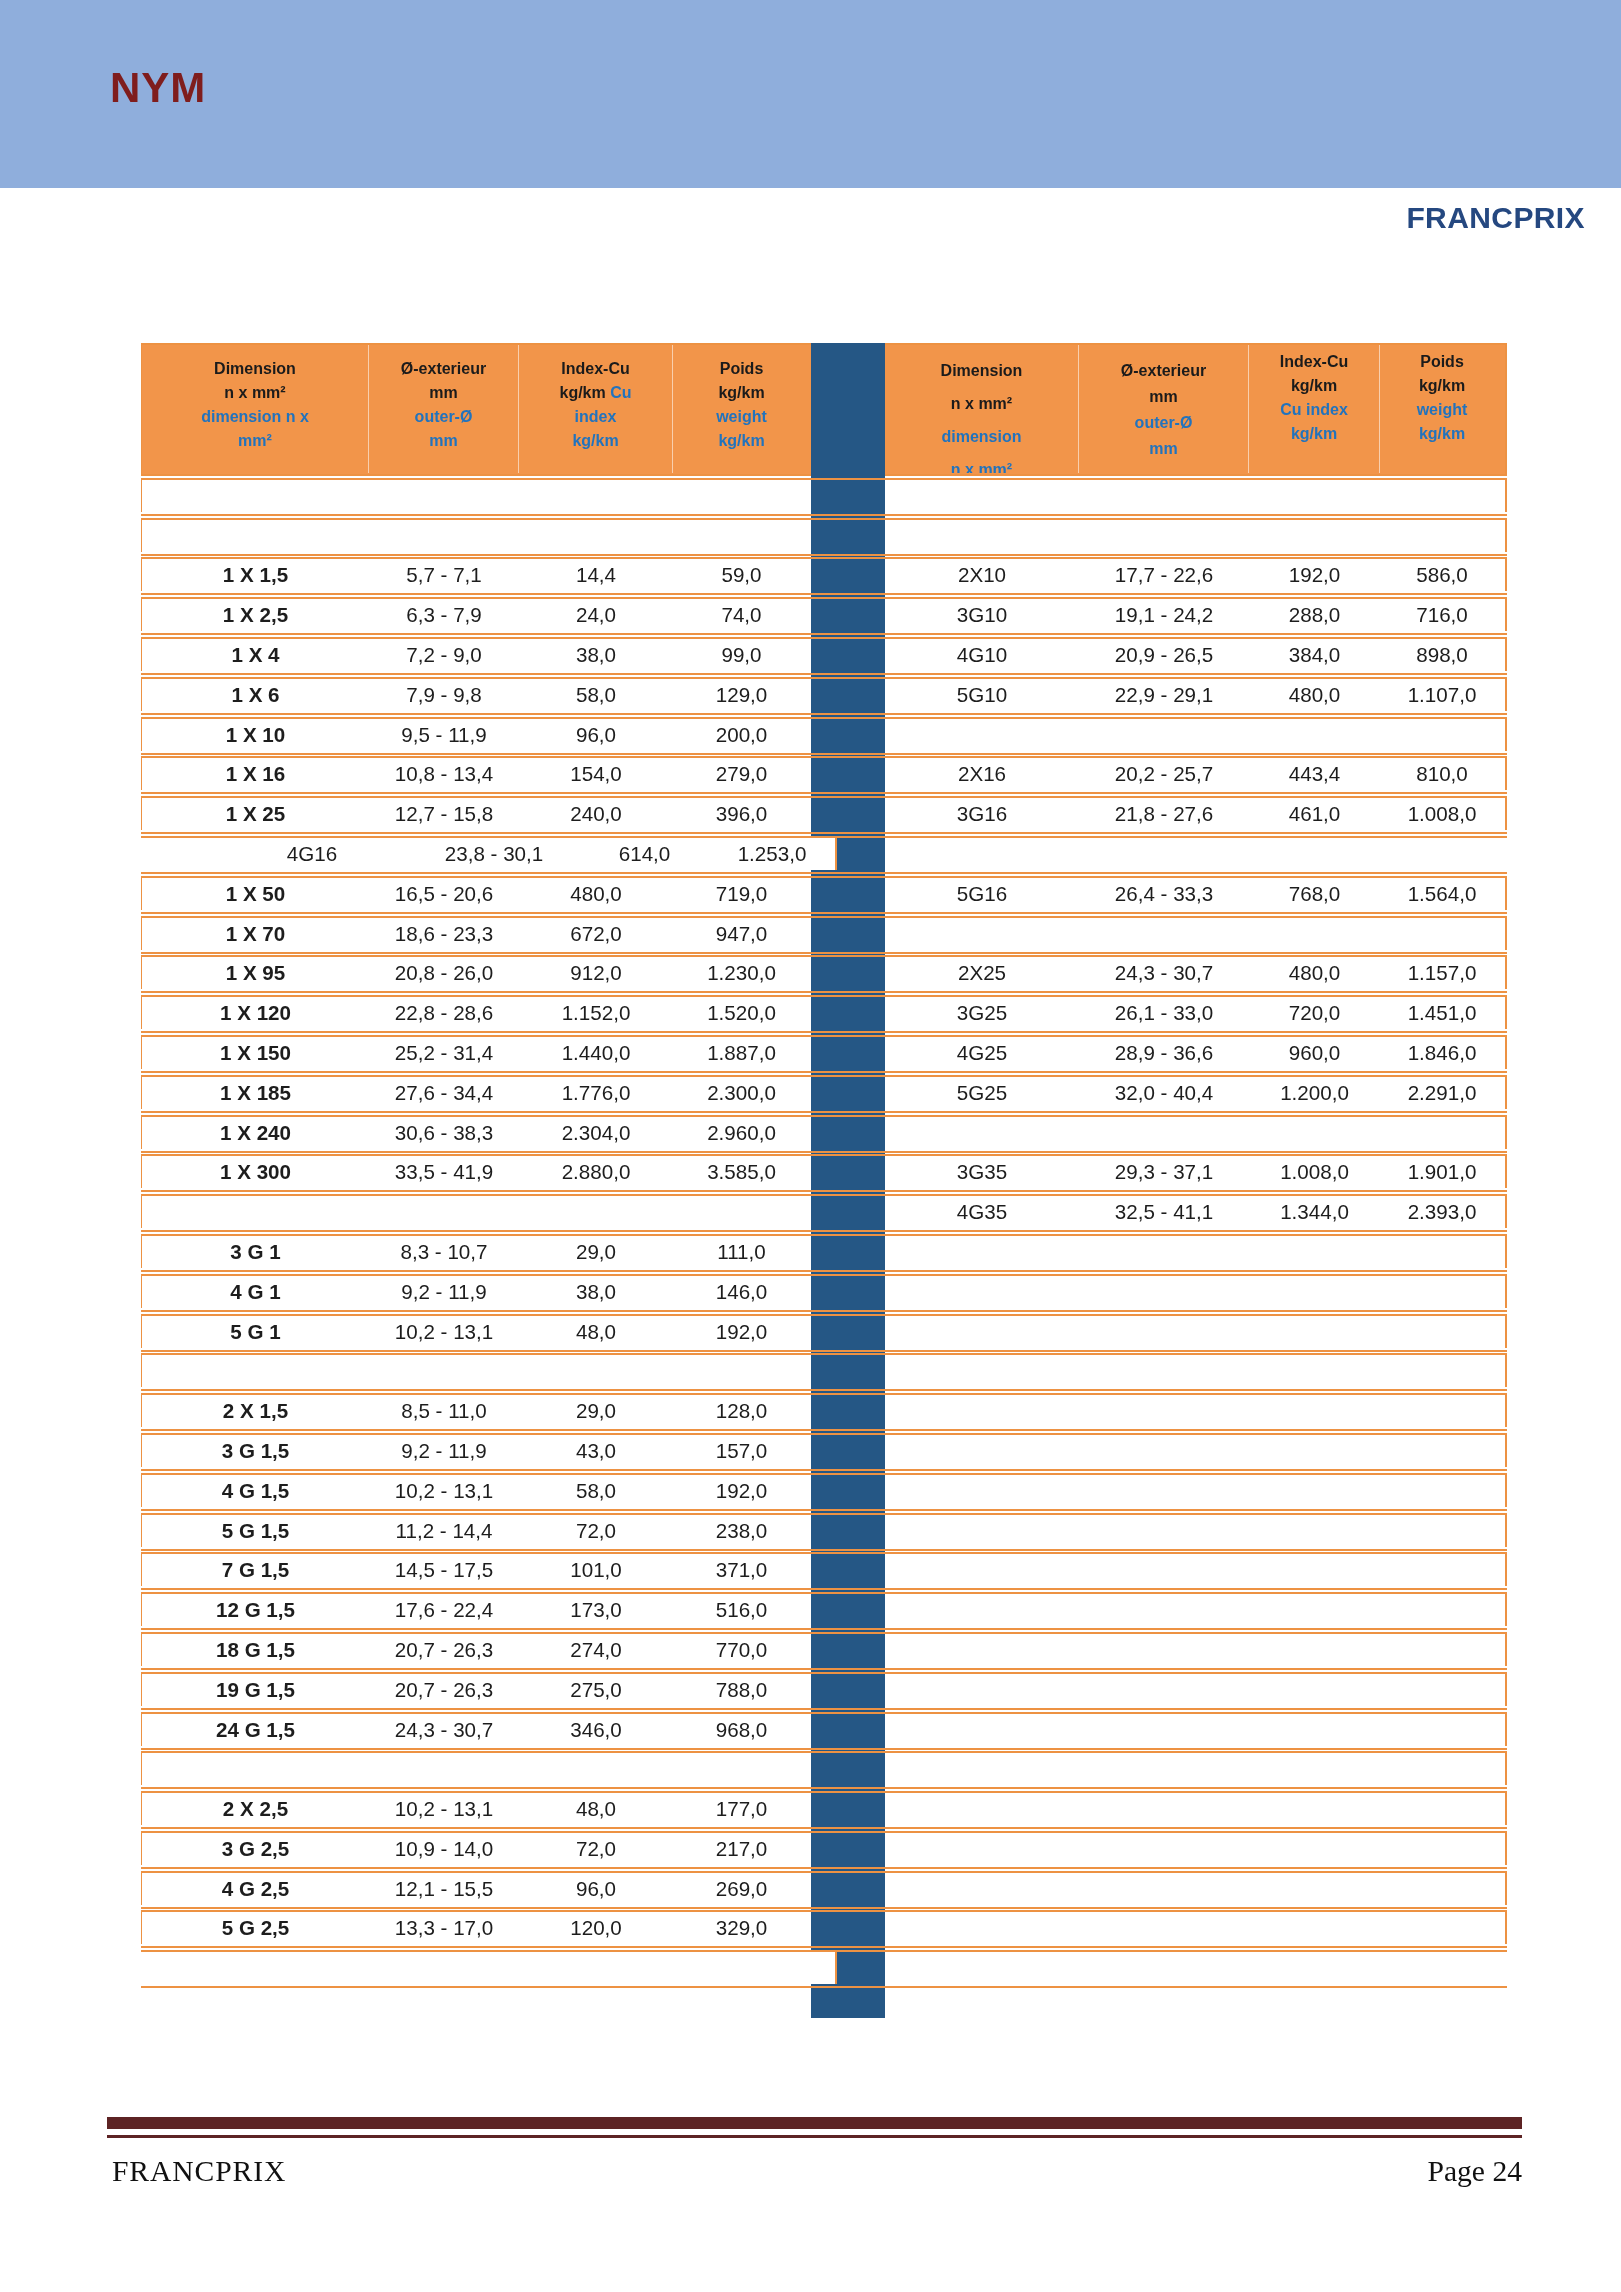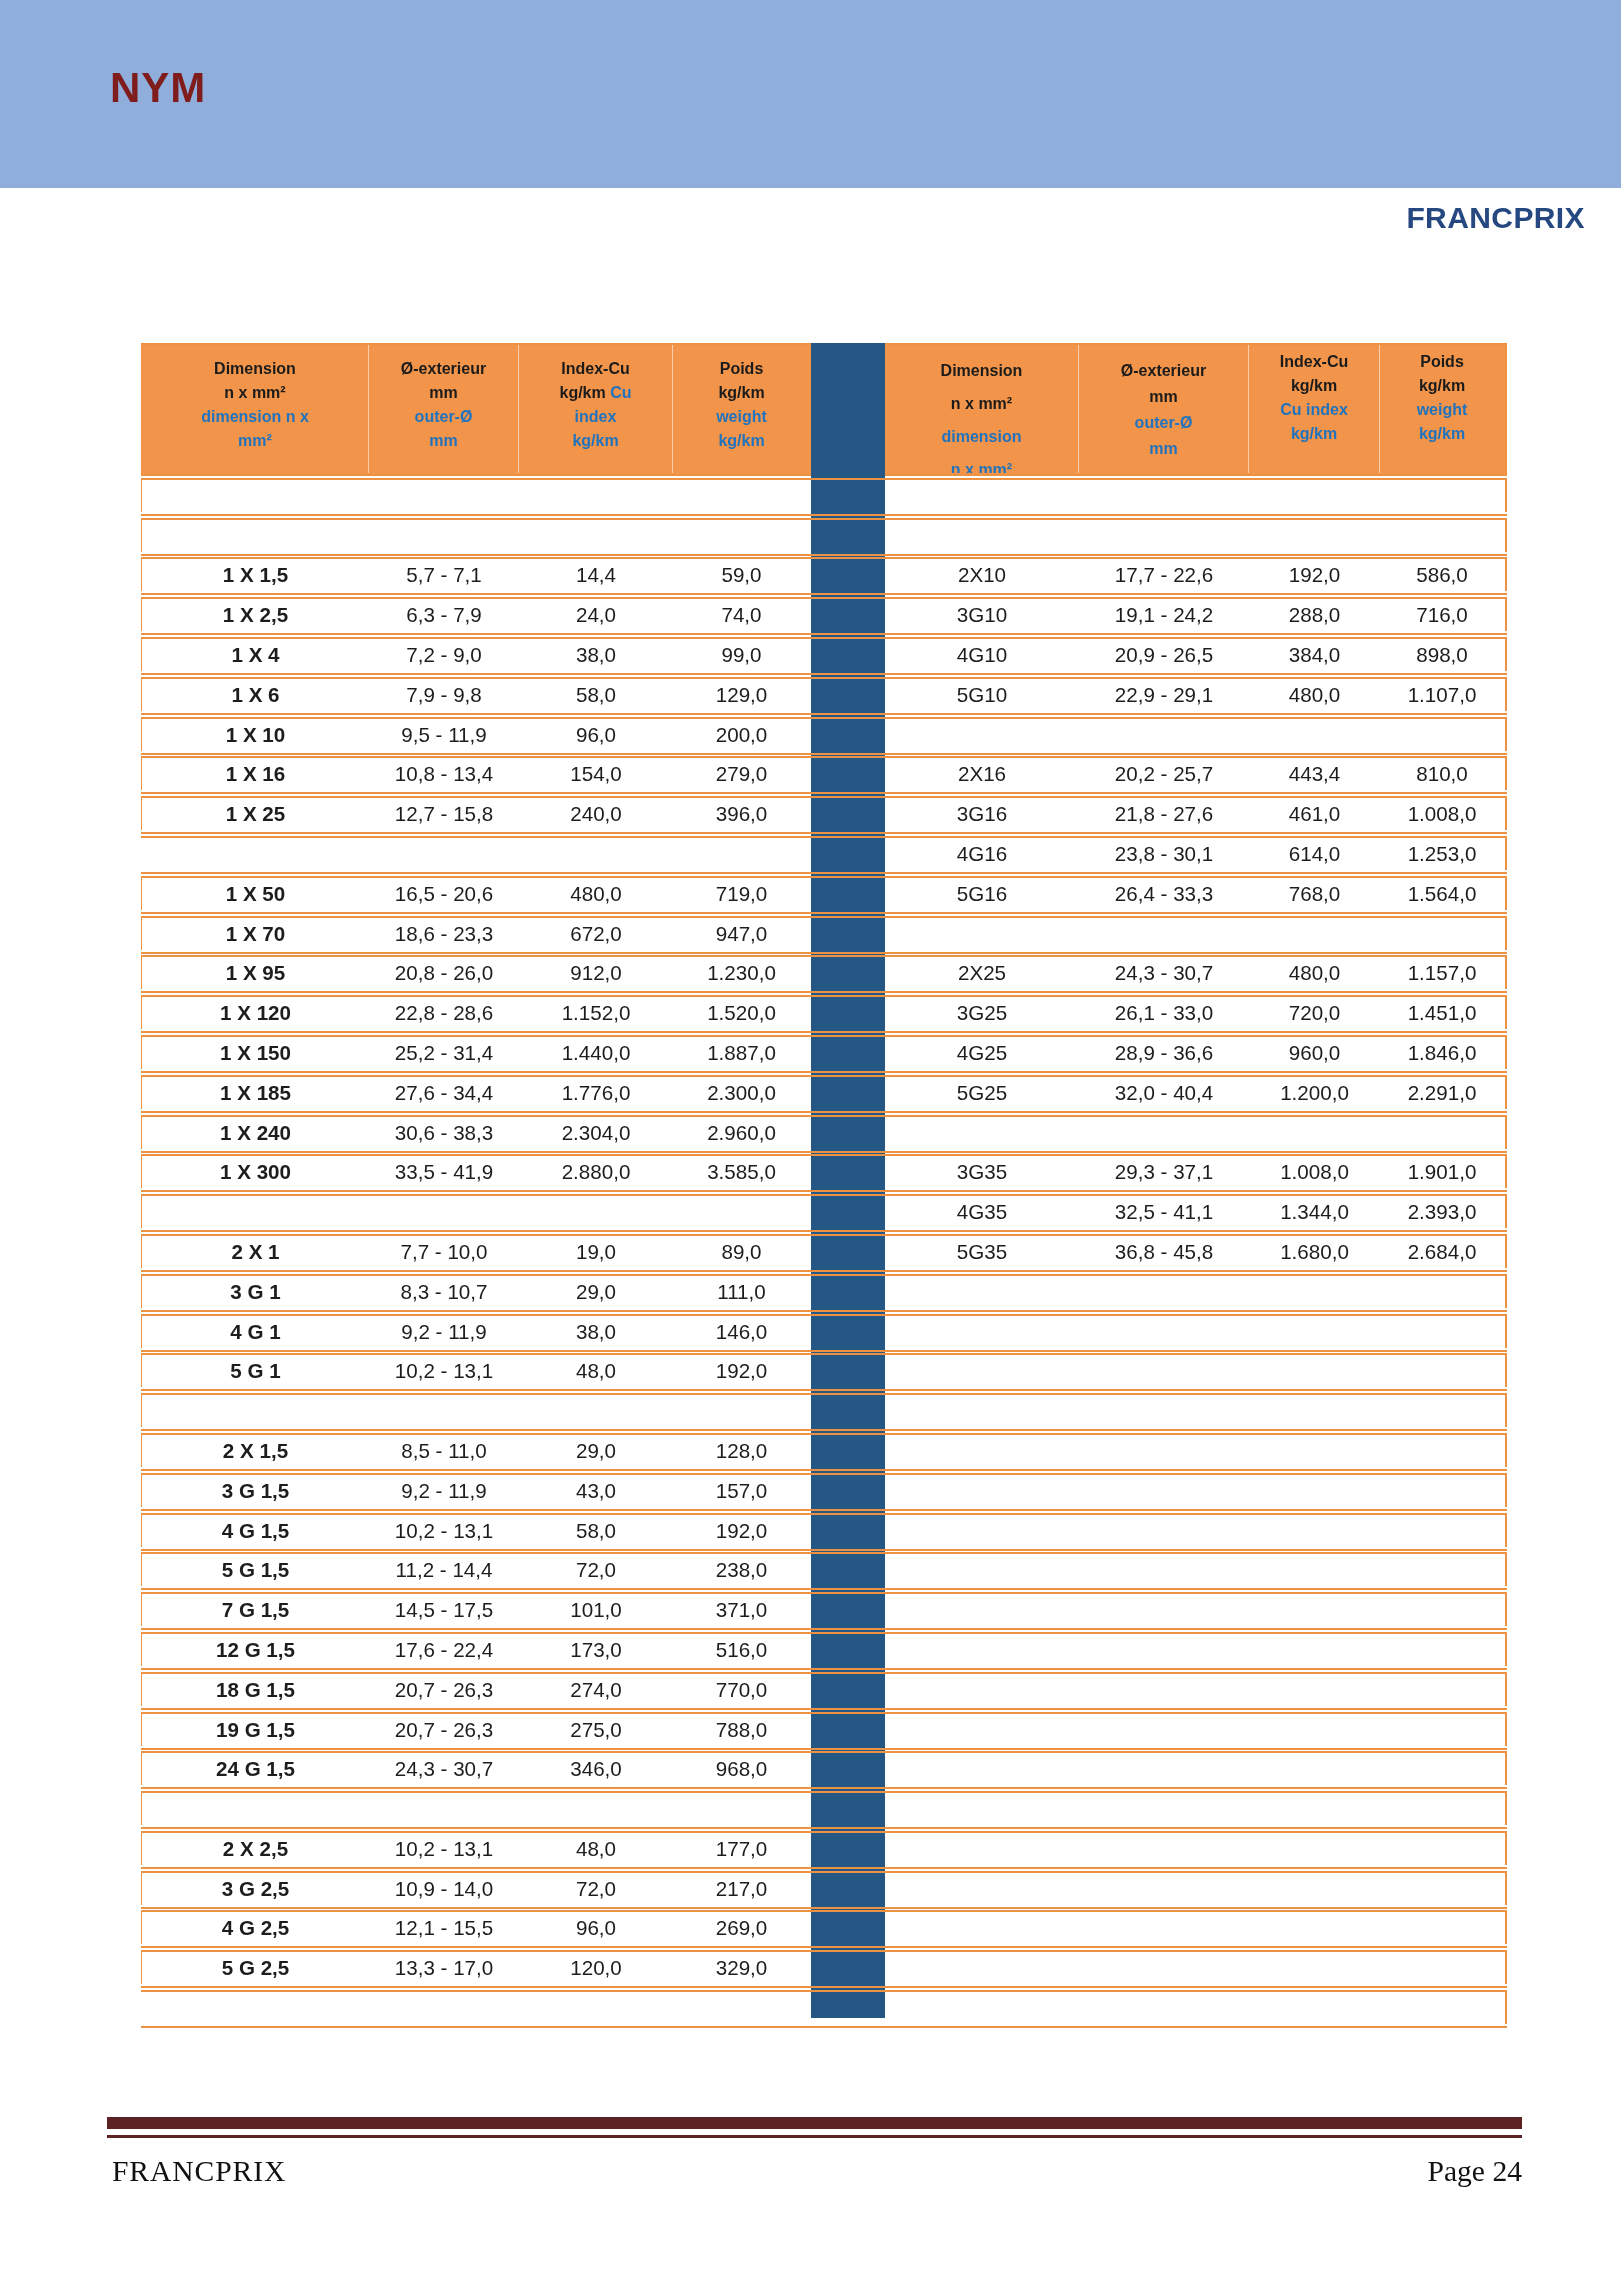--- a/index.html
+++ b/index.html
@@ -37,21 +37,21 @@
   .th:last-child{border-right:none;}
   .th .blue{color:var(--header-blue-text);}
   .hleft .th.c0{width:227px;} .hleft .th.c1{width:150px;} .hleft .th.c2{width:154px;} .hleft .th.c3{width:137px;}
   .hright .th.c0{width:194px;line-height:33px;padding-top:9px;}
   .hright .th.c1{width:170px;padding-top:12.5px;line-height:26px;}
   .hright .th.c2{width:131px;padding-top:4.5px;}
   .hright .th.c3{width:124px;padding-top:4.5px;}
   
   .tbody{position:relative;z-index:1;}
   .row{display:flex;height:38px;box-sizing:border-box;margin-top:1.8px;
-       border-top:2.7px solid var(--border-orange);border-bottom:2.7px solid var(--border-orange);justify-content:space-between;}
+       border-top:2.7px solid var(--border-orange);border-bottom:2.7px solid var(--border-orange);}
   .sec{display:flex;box-sizing:border-box;height:32px;}
   .sec.left{width:670px;background:#ffffff;border-left:1.8px solid var(--border-orange);}
   .sec.mid{width:74px;background:transparent;}
   .sec.right{width:622px;background:#ffffff;border-right:2.7px solid var(--border-orange);}
   .cell{box-sizing:border-box;text-align:center;font-size:20.6px;line-height:32px;color:#1D1D1D;overflow:hidden;white-space:nowrap;}
   .sec.left .cell.c0{width:227px;font-weight:bold;}
   .sec.left .cell.c1{width:150px;}
   .sec.left .cell.c2{width:154px;}
   .sec.left .cell.c3{width:137px;}
   .sec.right .cell.c0{width:194px;}
@@ -395,35 +395,20 @@
           <div class="sec mid"></div>
           <div class="sec right">
             <div class="cell c0">4G35</div>
             <div class="cell c1">32,5 - 41,1</div>
             <div class="cell c2">1.344,0</div>
             <div class="cell c3">2.393,0</div>
           </div>
         </div>
         <div class="row">
           <div class="sec left">
-            <div class="cell c0">2 X 1</div>
-            <div class="cell c1">7,7 - 10,0</div>
-            <div class="cell c2">19,0</div>
-            <div class="cell c3">89,0</div>
-          </div>
-          <div class="sec mid"></div>
-          <div class="sec right">
-            <div class="cell c0">5G35</div>
-            <div class="cell c1">36,8 - 45,8</div>
-            <div class="cell c2">1.680,0</div>
-            <div class="cell c3">2.684,0</div>
-          </div>
-        </div>
-        <div class="row">
-          <div class="sec left">
             <div class="cell c0">3 G 1</div>
             <div class="cell c1">8,3 - 10,7</div>
             <div class="cell c2">29,0</div>
             <div class="cell c3">111,0</div>
           </div>
           <div class="sec mid"></div>
           <div class="sec right">
             <div class="cell c0"></div>
             <div class="cell c1"></div>
             <div class="cell c2"></div>

